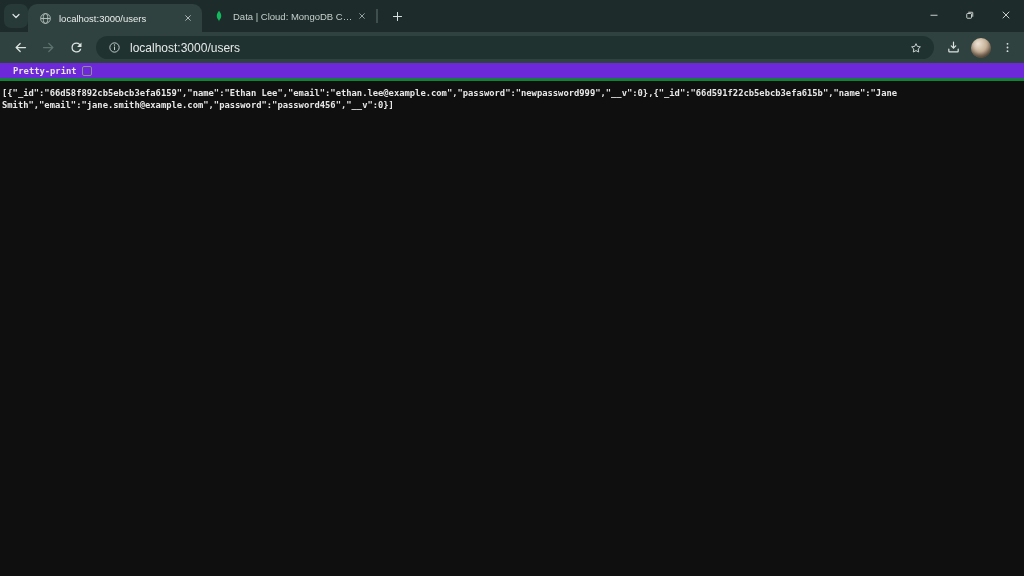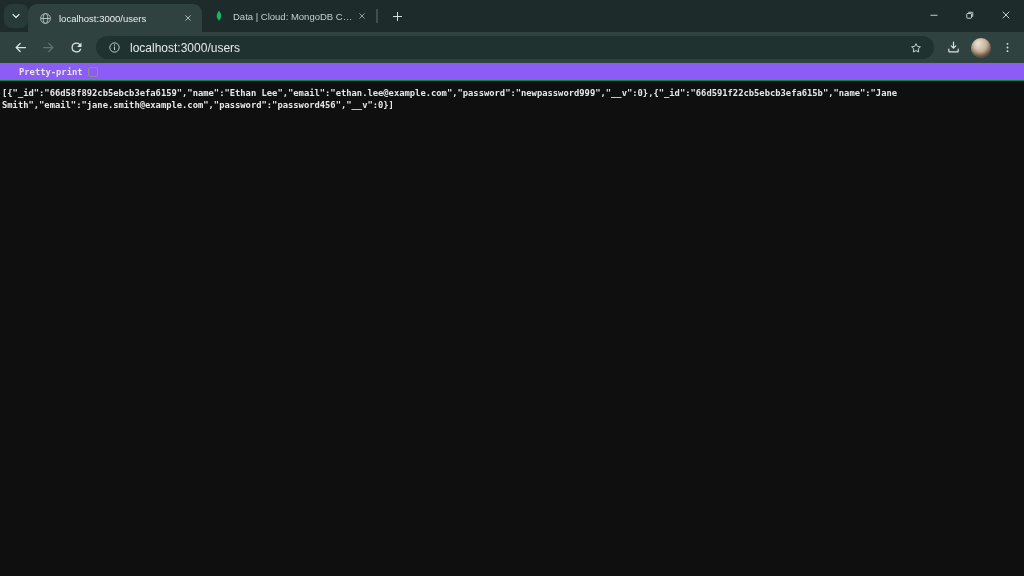--- a/index.html
+++ b/index.html
@@ -32,22 +32,22 @@
   .omnibox { flex:1; height:23px; margin:0 6px 0 6px; background:#203230; border-radius:12px;
              display:flex; align-items:center; padding:0 8px 0 9px; cursor:text; }
   .omnibox .url { flex:1; font-size:12px; color:#e6ebea; white-space:nowrap; overflow:hidden; margin-left:7px; }
   .icon-btn { width:26px; height:26px; border:none; background:transparent; border-radius:50%;
               display:flex; align-items:center; justify-content:center; cursor:pointer; }
   .avatar { width:20px; height:20px; border-radius:50%; margin:0 5px; cursor:pointer;
             background:radial-gradient(circle at 35% 28%, #ece2d4 0%, #c8b299 45%, #7a6855 80%, #55463a 100%);
             box-shadow: inset 0 -3px 4px rgba(40,30,20,.55); }
 
   
-  .prettybar { height:18px; flex:0 0 18px; background:#8b5cf6; border-bottom:1px solid #15803d;
-               display:flex; align-items:center; padding-left:19px;
+  .prettybar { height:18px; flex:0 0 18px; background:#6d28d9; border-bottom:3px solid #15803d;
+               display:flex; align-items:center; padding-left:13px;
                font-family:"DejaVu Sans Mono", monospace; font-size:8.8px; font-weight:bold; color:#e6e6e6; }
   .pp-checkbox { width:10px; height:10px; margin-left:5px; border:1px solid #8f8f8f; border-radius:2px;
                  background:transparent; display:inline-block; cursor:pointer; }
 
   
   .page-body { flex:1; background:#0f0f0f; overflow:hidden; }
   .json-text { margin:0; padding:6px 2px 0 2px; font-family:"DejaVu Sans Mono", monospace;
                font-size:8.8px; font-weight:bold; line-height:12px; color:#e8e8e8;
                white-space:pre-wrap; overflow-wrap:break-word; }
   svg { display:block; }

